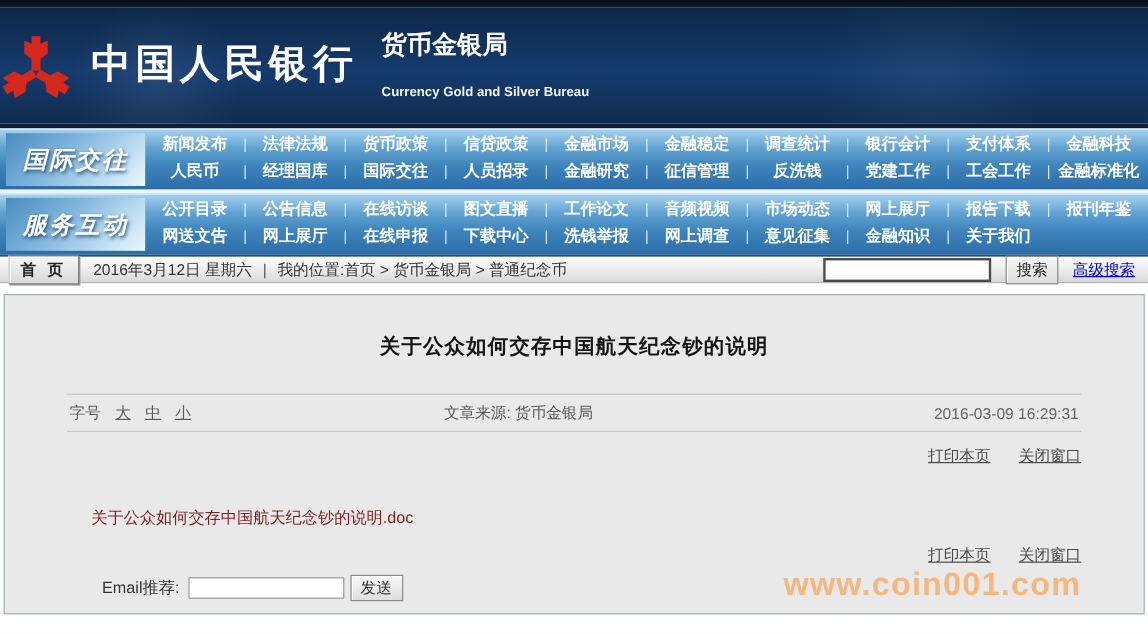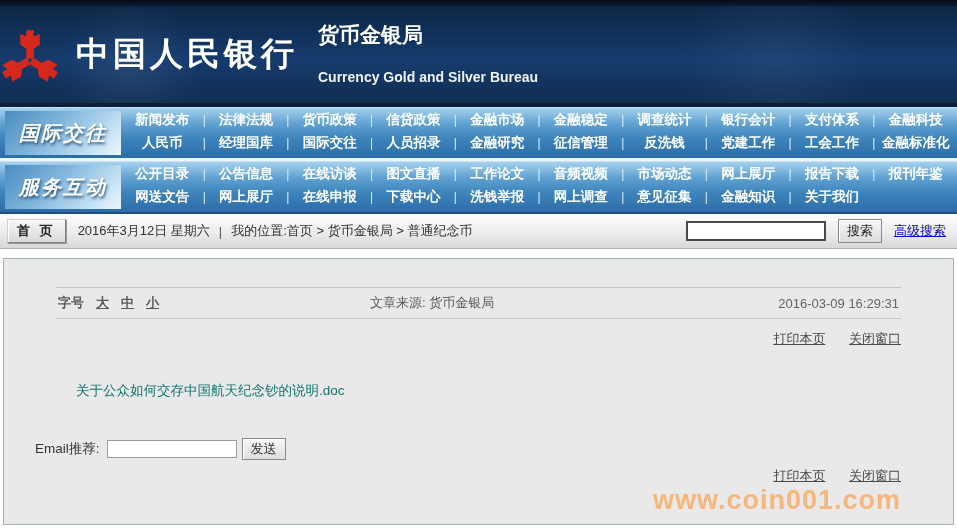--- a/index.html
+++ b/index.html
@@ -15,21 +15,21 @@
       radial-gradient(circle 95px at 775px 55px, rgba(160,195,235,0.08), rgba(0,0,0,0) 95px),
       linear-gradient(180deg,#0d2746 0%, #153b6d 55%, #112d52 100%);
     display:flex; align-items:center; 
   }
   .logo { width:60px; height:60px; flex:0 0 auto; }
   .bank-block { margin-left:16px; }
   .bank-cn { font-family:"Liberation Serif","DejaVu Serif",serif; font-size:33px; font-weight:bold; color:#ffffff; letter-spacing:4px; line-height:1.05; white-space:nowrap; }
   .bank-en { font-size:14px; font-weight:bold; color:#ffffff; letter-spacing:0.4px; margin-top:2px; white-space:nowrap; }
   .bureau-block { margin-left:20px; padding-bottom:4px;font-weight:bold; }
   .bureau-cn { font-size:21px; color:#ffffff; white-space:nowrap; }
-  .bureau-en { font-size:14px; color:#f0f4fa; margin-top:20px; white-space:nowrap; }
+  .bureau-en { font-size:11px; color:#f0f4fa; margin-top:20px; white-space:nowrap; }
   .header-edge { height:4px; background:#0c203c; }
 
   
   .nav-row {
     height:51px; display:flex; align-items:stretch;
     background:linear-gradient(180deg,#a6d2ee 0%, #63a3d3 30%, #3e85bc 60%, #2c6ca8 100%);
     border-top:1px solid #c6e2f4;
   }
   .nav-gap { height:3px; background:#eef6fc; }
   .nav-bottom-line { height:2px; background:#1d4f80; }
@@ -42,21 +42,21 @@
     letter-spacing:2px;
   }
   .nav-cols { flex:1; display:flex; flex-direction:column; justify-content:flex-start; padding:0 4px; }
   .nav-line { display:flex; align-items:center; height:23px; }
   .nav-item { flex:1; text-align:center; color:#ffffff; font-weight:bold; font-size:13.5px; white-space:nowrap; cursor:pointer; }
   .nav-sep { width:9px; text-align:center; color:#d8ecfa; font-size:12px; flex:0 0 auto; }
   .nav-sep.invisible { visibility:hidden; }
 
   
   .crumb-bar {
-    height:35px; background:linear-gradient(180deg,#fefefe 0%, #ececec 55%, #d8d8d8 100%);
+    height:22px; background:linear-gradient(180deg,#fefefe 0%, #ececec 55%, #d8d8d8 100%);
     border-bottom:1px solid #b3b3b3;
     display:flex; align-items:center; padding:0 7px; font-size:13px; color:#333;
   }
   .home-btn {
     background:linear-gradient(180deg,#f6f6f6,#d9d9d9);
     border:1px solid #808080; border-top-color:#cfcfcf; border-left-color:#cfcfcf;
     box-shadow:inset 1px 1px 0 #ffffff, 1px 1px 0 #9a9a9a;
     padding:2px 9px; font-size:13px; font-weight:bold; color:#222; letter-spacing:3px; cursor:pointer; white-space:nowrap;
   }
   .crumb-date { margin-left:12px; white-space:nowrap; }
@@ -76,29 +76,29 @@
   .panel {
     position:relative; margin:9px 3px 0; height:267px;
     background:#e9e9e9; border:1px solid #9fb1bb;
   }
   .article-title { text-align:center; padding-top:31px; font-size:17px; font-weight:bold; color:#141414; letter-spacing:1px; }
   .meta-row {
     margin:28px 52px 0; padding:6px 2px;
     border-top:1px solid #c6c6c6; border-bottom:1px solid #c6c6c6;
     display:flex; align-items:center; font-size:13px; color:#5a5a5a;
   }
-  .meta-left { width:312px; display:flex; align-items:center; flex:0 0 auto;font-weight:bold; }
+  .meta-left { width:312px; display:flex; align-items:center; flex:0 0 auto; }
   .meta-label { margin-right:12px; }
   .size-link { margin-right:12px; text-decoration:underline; cursor:pointer; color:#5a5a5a; }
   .meta-source { flex:1; text-align:left; color:#5a5a5a; }
   .meta-time { color:#666; white-space:nowrap; }
   .print-row { margin:11px 52px 0; text-align:right; font-size:13px; }
   .link-gray { color:#4a4a4a; text-decoration:underline; cursor:pointer; margin-left:20px; }
-  .attachment { margin:34px 0 0 72px; font-size:13.5px; color:#0f766e; cursor:pointer; }
-  .email-row { margin:38px 0 0 31px; display:flex; align-items:center; font-size:13.5px; color:#333; }
+  .attachment { margin:34px 0 0 72px; font-size:13.5px; color:#7f1d1d; cursor:pointer; }
+  .email-row { margin:38px 0 0 81px; display:flex; align-items:center; font-size:13.5px; color:#333; }
   .email-input { width:130px; height:18px; border:1px solid #999; background:#fff; margin-left:7px; padding:0 3px; font-size:12px; }
   .send-btn {
     margin-left:5px; font-size:13px; padding:1px 8px; color:#333; cursor:pointer;
     background:linear-gradient(180deg,#f8f8f8,#dedede);
     border:1px solid #8a8a8a; box-shadow:inset 1px 1px 0 #fff;
     white-space:nowrap;
   }
   .bottom-right { position:absolute; right:52px; bottom:8px; text-align:right; }
   .bottom-right .links { font-size:13px; }
   .watermark { margin-top:1px; color:#f6b77c; font-size:27px; font-weight:bold; letter-spacing:1px; line-height:1.1; }
@@ -233,20 +233,21 @@
     <span class="crumb-pipe">|</span>
     <span class="crumb-loc">我的位置:首页 &gt; 货币金银局 &gt; 普通纪念币</span>
     <span class="search-group">
       <input class="search-input" type="text" value="" style="">
       <button class="search-btn">搜索</button>
       <span class="adv-link">高级搜索</span>
     </span>
   </div>
 
   <div class="panel">
+    <div class="article-title">关于公众如何交存中国航天纪念钞的说明</div>
 
     <div class="meta-row">
       <span class="meta-left">
         <span class="meta-label">字号</span>
         <span class="size-link">大</span>
         <span class="size-link">中</span>
         <span class="size-link">小</span>
       </span>
       <span class="meta-source">文章来源: 货币金银局</span>
       <span class="meta-time">2016-03-09 16:29:31</span>

